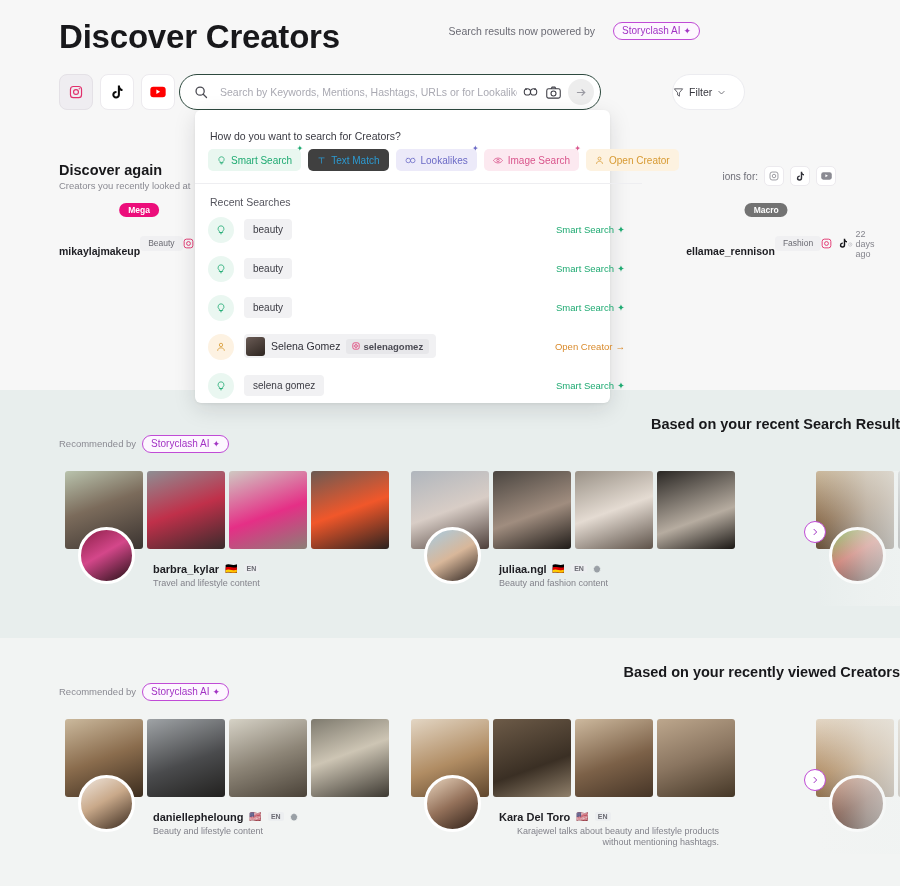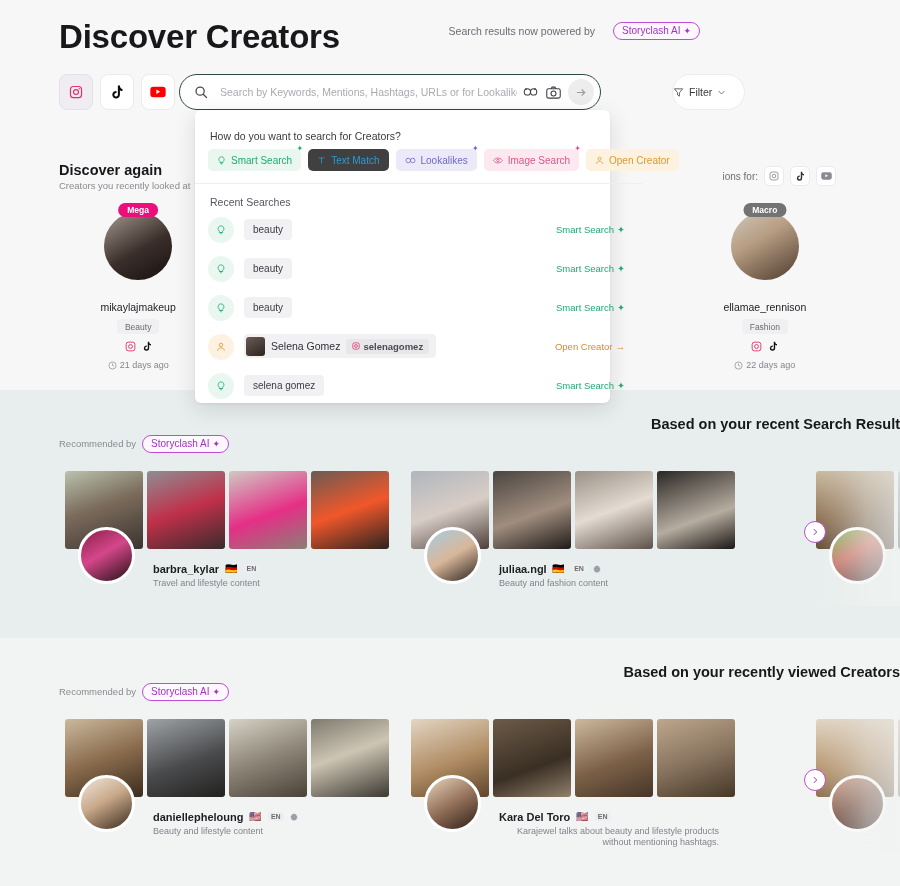--- a/index.html
+++ b/index.html
@@ -116,29 +116,29 @@
   .rs-act.open  { color: #d98a2b; }
 
   
   .sec-title { font-size: 14.5px; font-weight: bold; color: #18181b; }
   .sec-sub { font-size: 9.5px; color: #8a8a92; margin-top: 2px; }
   .discover-again { position: absolute; left: 59px; top: 162px; width: 785px; }
   .rec-for { position: absolute; right: 8px; top: 4px; display: flex; align-items: center; gap: 6px; font-size: 10px; color: #6e6e77; }
   .rec-for .plat-btn { width: 20px; height: 20px; border-radius: 5px; }
 
   .da-cards { position: absolute; left: 59px; top: 200px; width: 785px; display: flex; gap: 0; }
-  .da-card { width: 160px; display: flex; flex-direction: column; align-items: center; position: relative; }
+  .da-card { width: 160px; display: flex; align-items: center; position: relative; }
   .da-badge {
     position: absolute; top: 3px; left: 50%; transform: translateX(-50%);
     border-radius: 9px; padding: 2px 9px; font-size: 8.5px; color: #fff; font-weight: bold; z-index: 3;
   }
   .badge-mega { background: #ec0e7b; }
   .badge-macro { background: #737373; }
   .da-avatar { width: 68px; height: 68px; border-radius: 50%; margin-top: 12px; overflow: hidden; position: relative; }
-  .da-name { margin-top: 21px; font-size: 10.5px; font-weight: normal; color: #1d1d22; }
+  .da-name { margin-top: 21px; font-size: 10.5px; font-weight: bold; color: #1d1d22; }
   .da-cat { margin-top: 6px; background: #f0f0f2; border-radius: 4px; padding: 2.5px 8px; font-size: 8.5px; color: #6a6a72; }
   .da-plats { margin-top: 7px; display: flex; gap: 7px; align-items: center; }
   .da-time { margin-top: 8px; font-size: 9px; color: #85858d; display: flex; align-items: center; gap: 3px; }
 
   
   .band { position: absolute; left: 0; width: 900px; }
   .band-a { top: 390px; height: 248px; background: #e8eeed; }
   .band-b { top: 638px; height: 248px; background: #f2f4f3; }
   .band-inner { position: relative; padding: 26px 0 0 59px; text-align: right; }
   .rec-badge-row { display: flex; align-items: center; gap: 6px; margin-top: 3px; }

